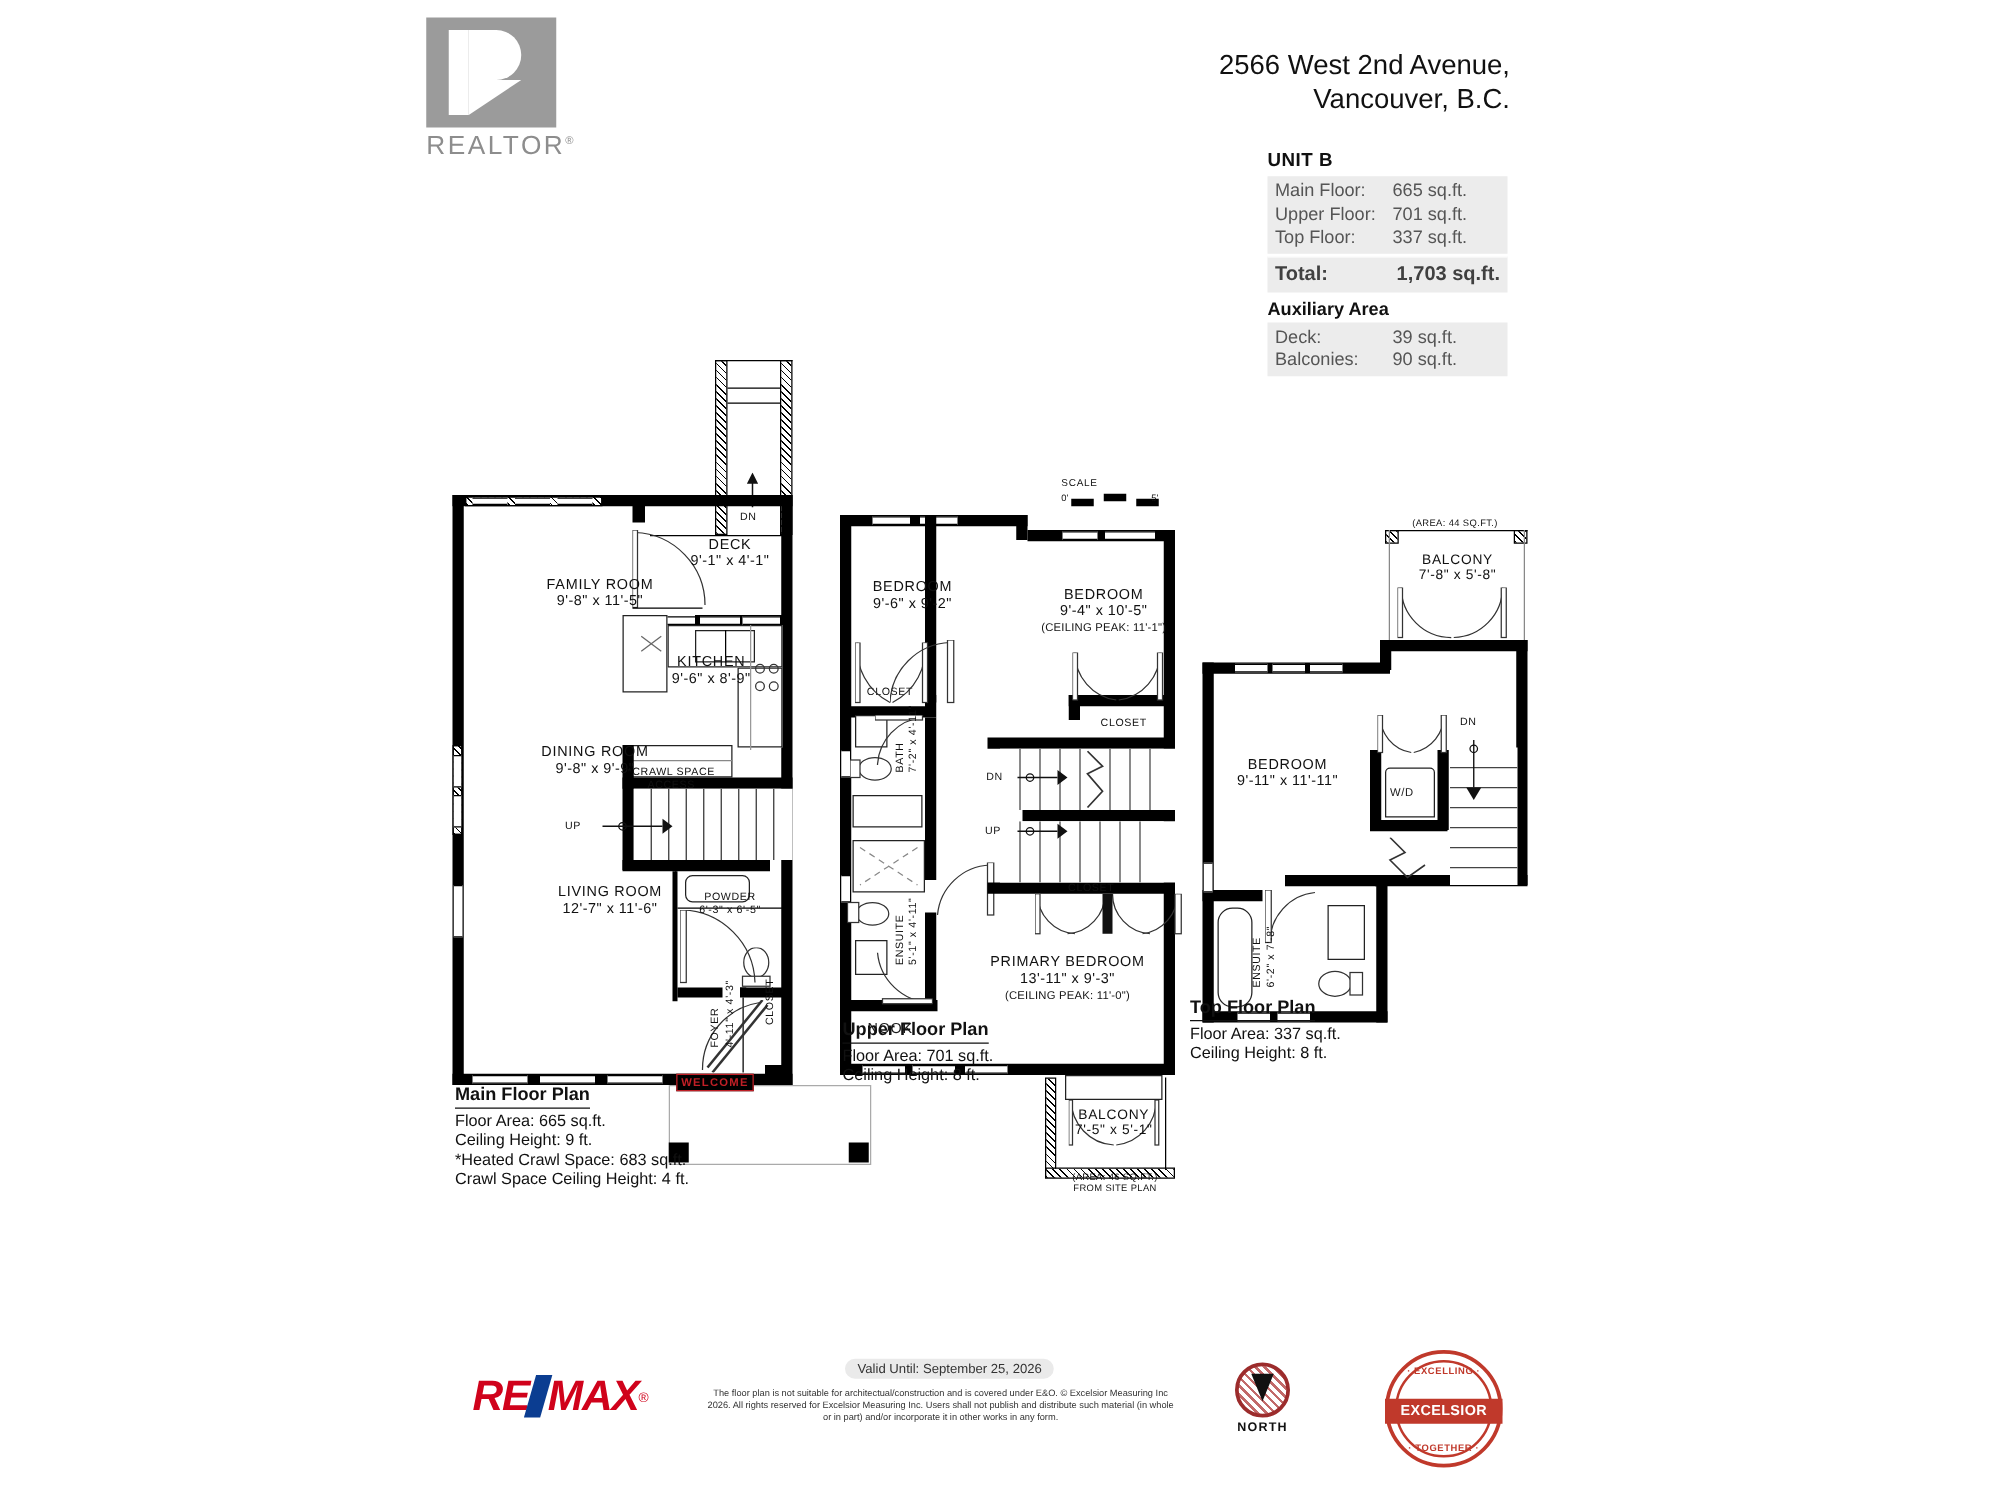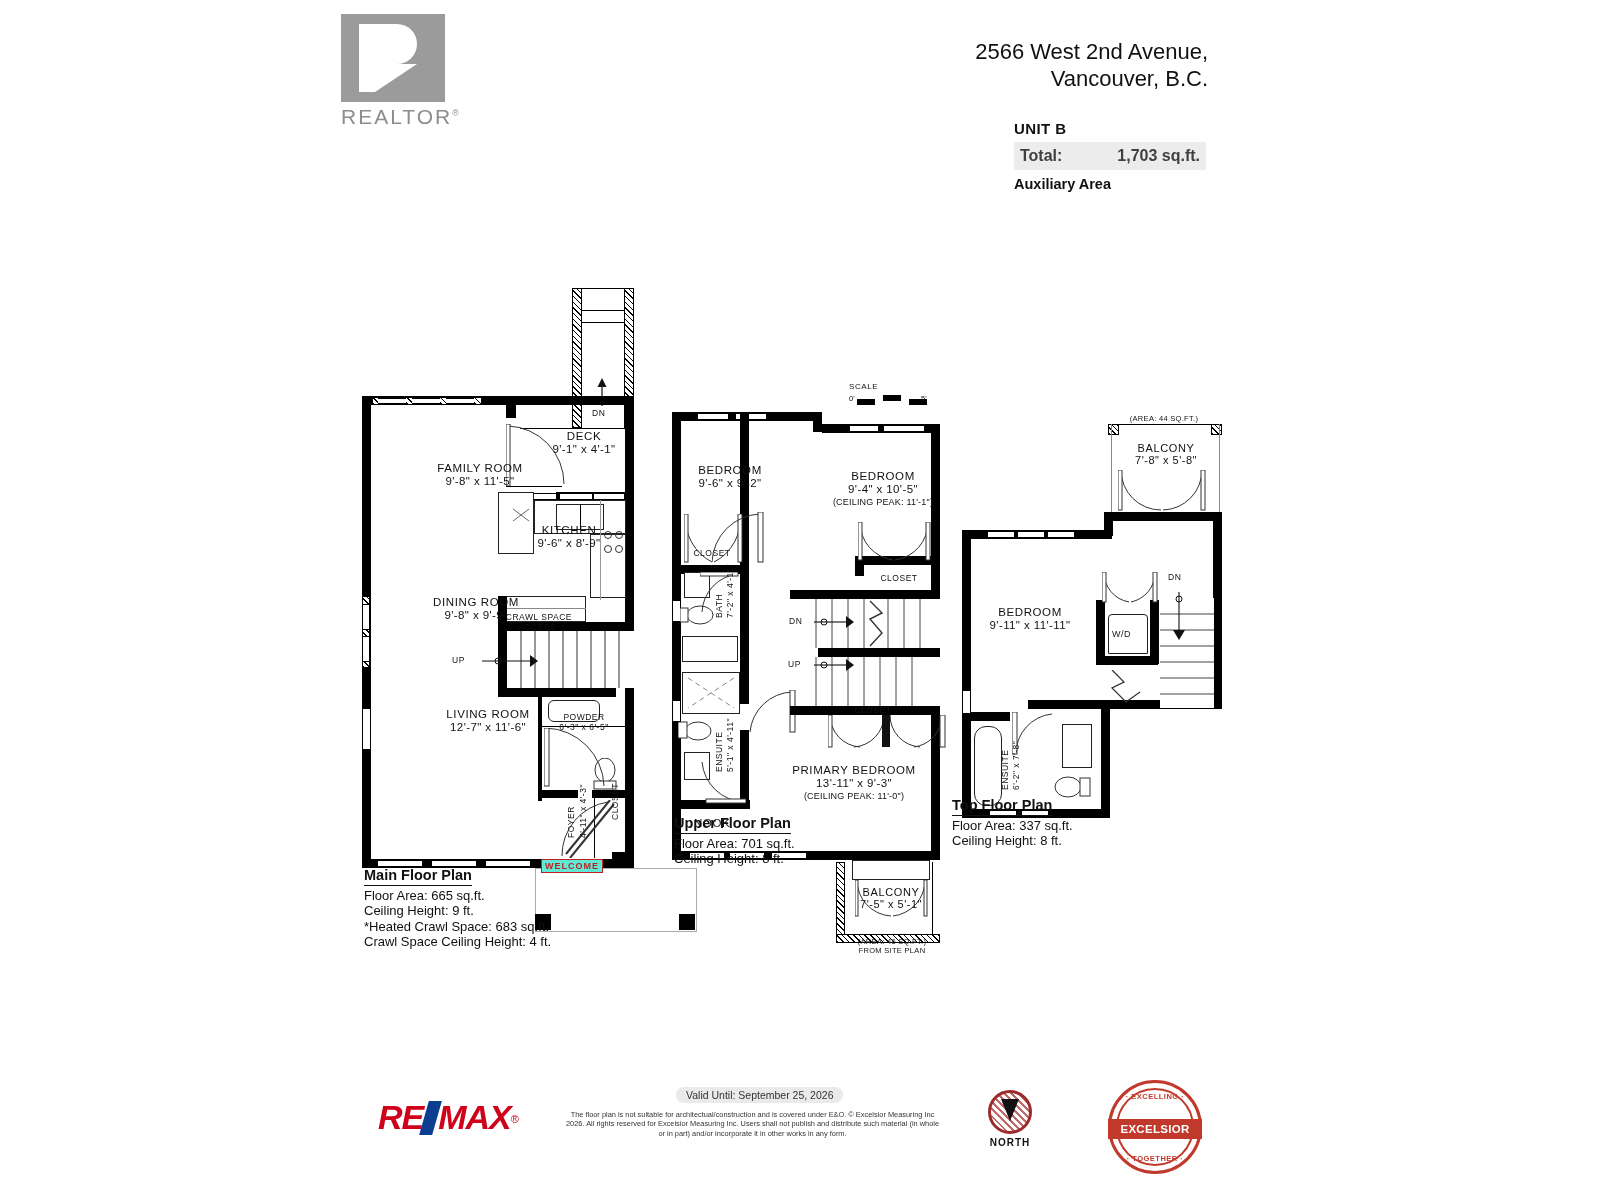--- a/index.html
+++ b/index.html
@@ -44,21 +44,21 @@
   
   .w{position:absolute;background:#000;}
   .thin{position:absolute;background:#000;}
   .hatch{position:absolute;
      background:repeating-linear-gradient(45deg,#000 0 1px,#fff 1px 4px);
      border:1px solid #000;box-sizing:border-box;}
   .win{position:absolute;background:#fff;border-top:1px solid #000;border-bottom:1px solid #000;box-sizing:border-box;}
   .fix{position:absolute;border:1px solid #222;background:#fff;box-sizing:border-box;}
 
   #welcome{position:absolute;border:1.5px solid #c01f26;color:#c01f26;font-size:9px;font-weight:700;
-     letter-spacing:1px;padding:1px 3px;background:#5eead4;}
+     letter-spacing:1px;padding:1px 3px;background:#000000;}
 
   
   #remax{left:378px;top:1098px;}
   #remax .re{font-size:34px;font-weight:700;font-style:italic;color:#d0021b;letter-spacing:-1px;}
   #remax .slash{display:inline-block;width:13px;height:34px;background:#0b3d91;
       transform:skewX(-16deg);vertical-align:-6px;margin:0 1px;}
   #remax .mx{font-size:34px;font-weight:700;font-style:italic;color:#d0021b;letter-spacing:-1px;}
   #remax sup{font-size:11px;color:#d0021b;vertical-align:super;}
 
   #valid{left:676px;top:1087px;background:#eaeaea;border-radius:9px;padding:2px 10px;
@@ -102,27 +102,51 @@
   </div>
 </div>
 
 <div class="abs" id="address">
   <div>2566 West 2nd Avenue,</div>
   <div>Vancouver, B.C.</div>
 </div>
 
 <div class="abs" id="unit-block">
   <div id="unit-title">UNIT B</div>
+  <div class="area-table">
+    <div class="area-row">
+      <span>Main Floor:</span>
+      <span class="v">665 sq.ft.</span>
+    </div>
+    <div class="area-row">
+      <span>Upper Floor:</span>
+      <span class="v">701 sq.ft.</span>
+    </div>
+    <div class="area-row">
+      <span>Top Floor:</span>
+      <span class="v">337 sq.ft.</span>
+    </div>
+  </div>
   <div class="total-table">
     <div class="total-row">
       <span>Total:</span>
       <span>1,703 sq.ft.</span>
     </div>
   </div>
   <div id="aux-title">Auxiliary Area</div>
+  <div class="aux-table">
+    <div class="area-row">
+      <span>Deck:</span>
+      <span class="v">39 sq.ft.</span>
+    </div>
+    <div class="area-row">
+      <span>Balconies:</span>
+      <span class="v">90 sq.ft.</span>
+    </div>
+  </div>
 </div>
 
 <div class="abs" id="scalebar">
   <div class="t">SCALE</div>
   <div class="bar">
     <div class="seg" style="left:8px;width:18px;"></div>
     <div class="seg" style="left:34px;width:18px;top:-4px;"></div>
     <div class="seg" style="left:60px;width:18px;"></div>
   </div>
   <div class="e" style="left:0;">0'</div>

